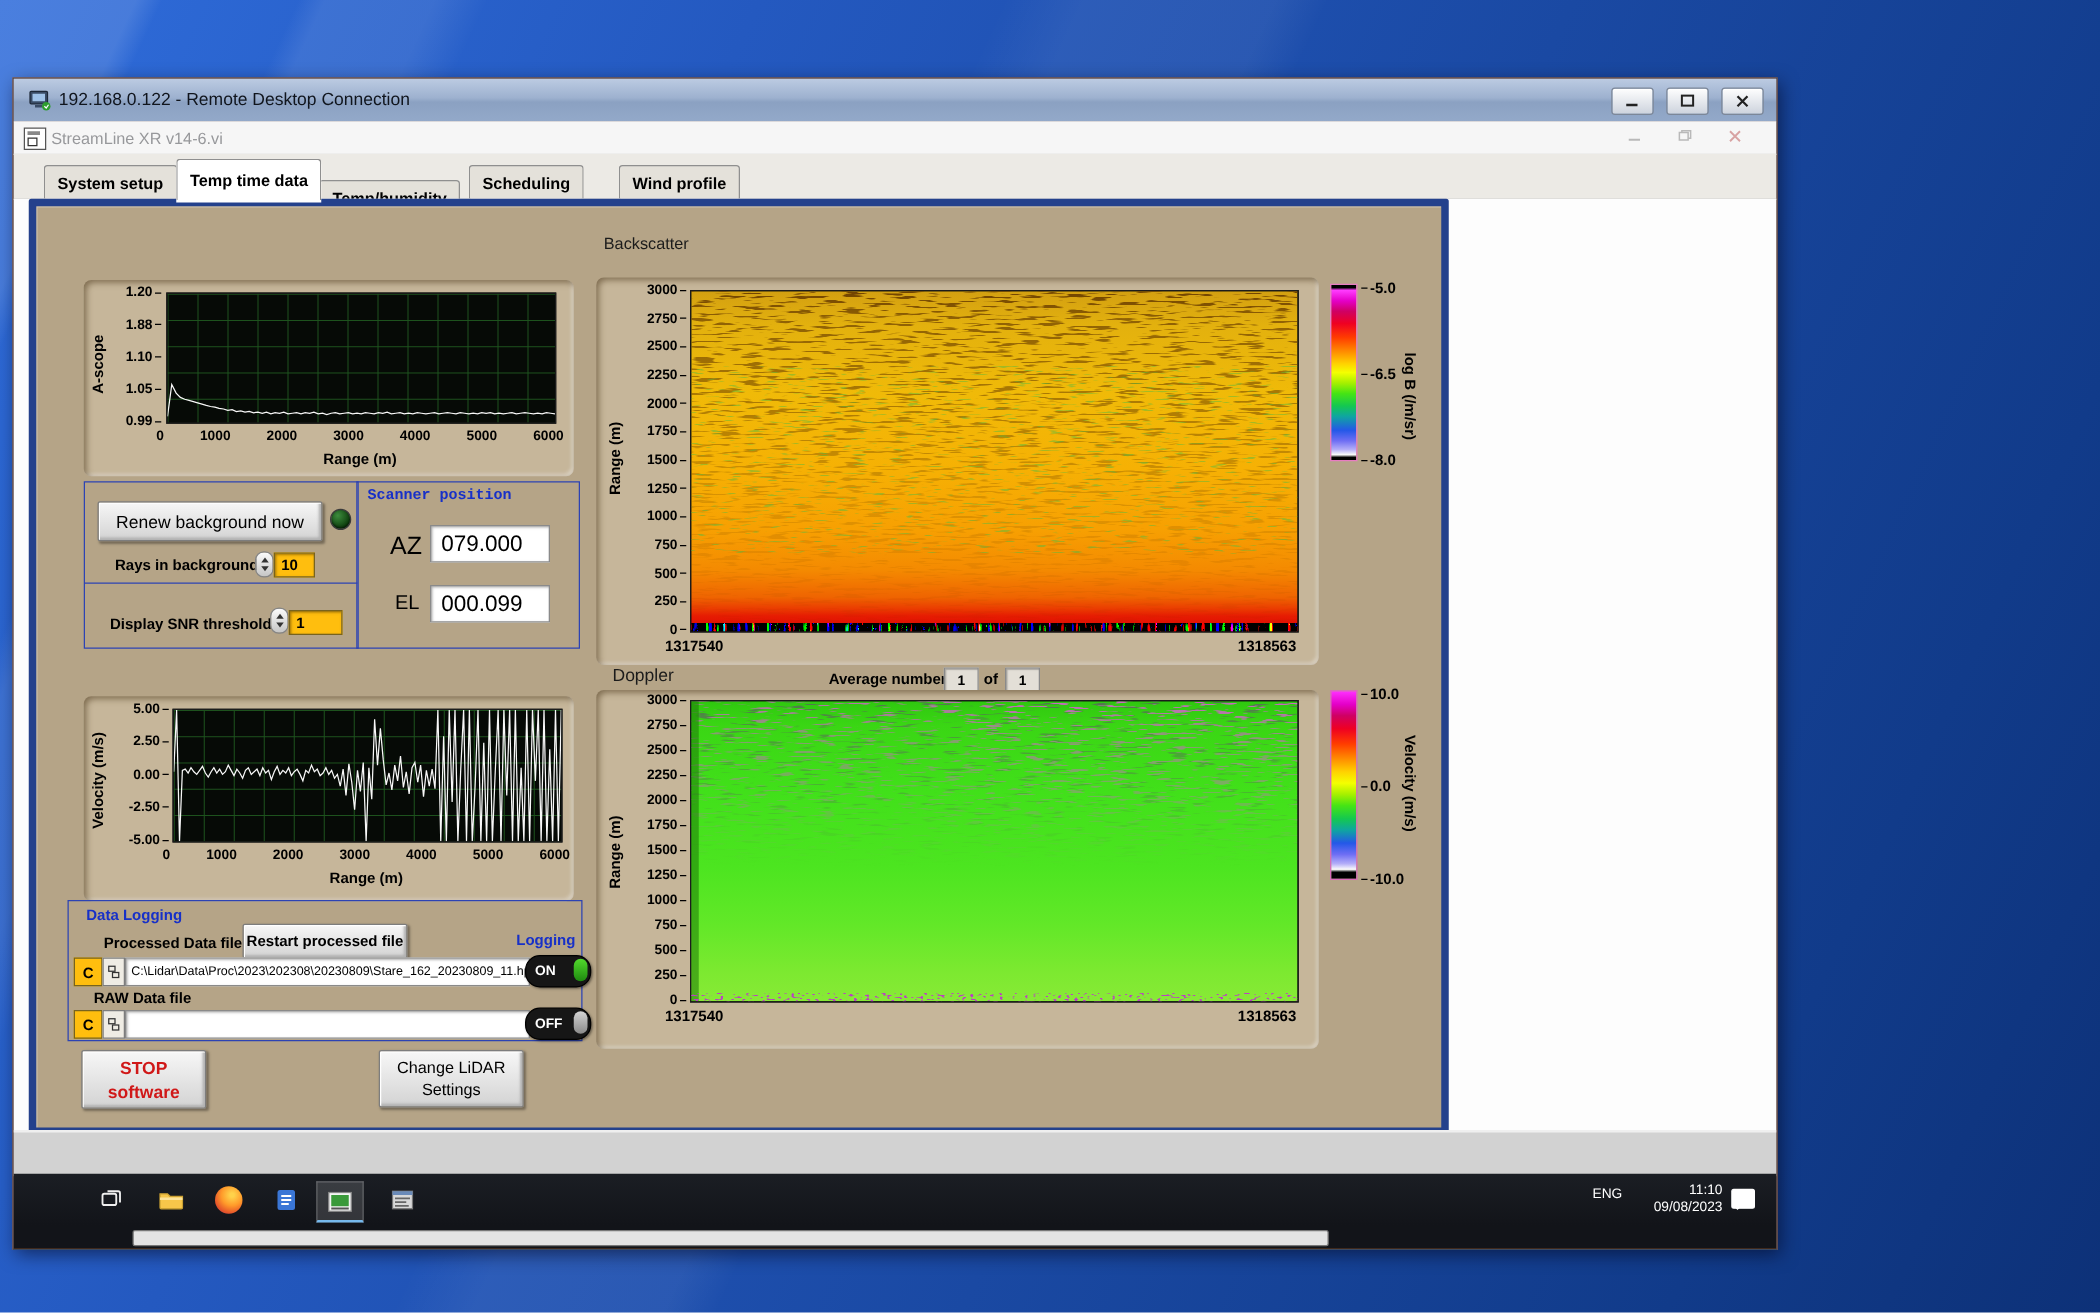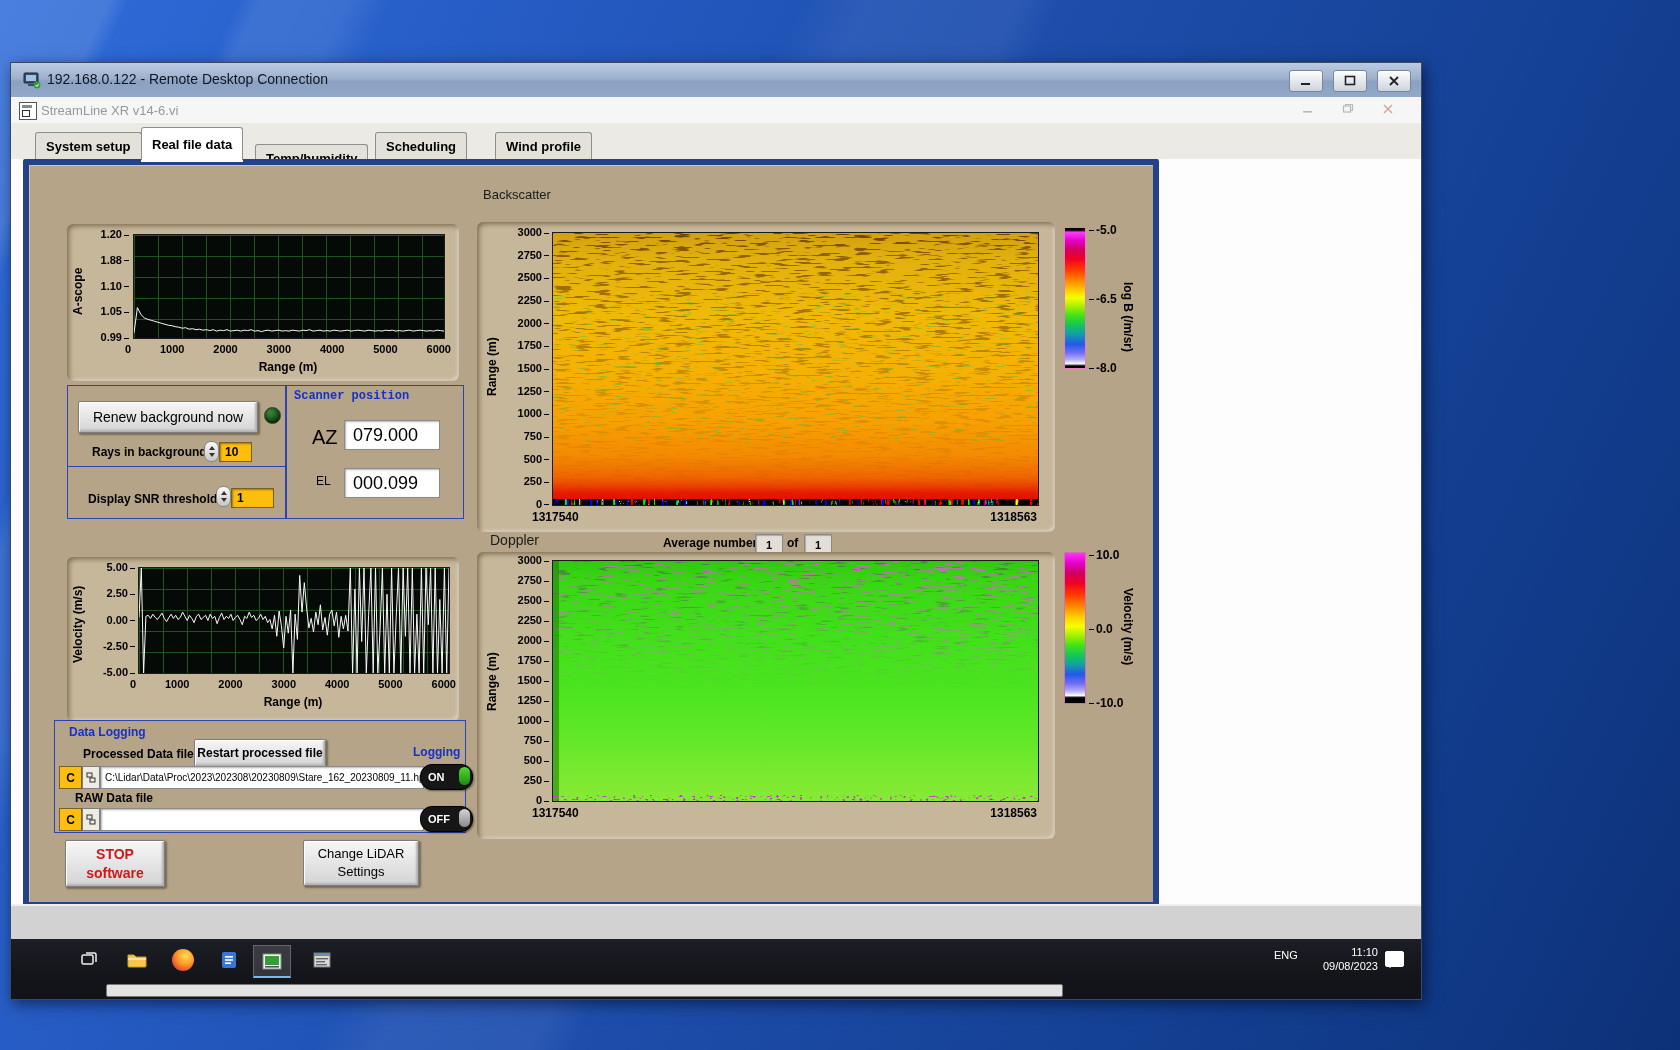--- a/index.html
+++ b/index.html
@@ -164,21 +164,21 @@
       <span class="appglyph">
         <svg width="12" height="12" viewBox="0 0 12 12">
             <path d="M2 2 L10 10 M10 2 L2 10" stroke="#d8a3a3" stroke-width="1.5"></path>
           </svg>
       </span>
     </div>
   </div>
 
   <div id="tabstrip">
     <span class="tab" style="left:24px;">System setup</span>
-    <span class="tab active" style="left:130px;">Real file data</span>
+    <span class="tab active" style="left:130px;">Temp time data</span>
     <span class="tab" style="left:244px;margin-top:12px;">Temp/humidity</span>
     <span class="tab" style="left:364px;">Scheduling</span>
     <span class="tab" style="left:484px;">Wind profile</span>
   </div>
 
   <div id="vi-bg">
     <div id="panel">
 
       <div class="frame" style="left:38px;top:59px;width:392px;height:157px;">
         <span class="vlab" style="left:4px;top:20px;height:95px;">A-scope</span>
@@ -223,21 +223,21 @@
             <i class="up"></i>
             <i class="dn"></i>
           </span>
         <span class="ofield" style="left:163px;top:102px;width:36px;height:18px;">1</span>
       </div>
 
       <div class="bluebox" style="left:256px;top:220px;width:177px;height:132px;">
         <span class="lbl blue" style="position:absolute;left:8px;top:3px;font-family:Liberation Mono, monospace;">Scanner position</span>
         <span style="position:absolute;left:26px;top:40px;font-size:20px;color:#000;">AZ</span>
         <span class="wfield" style="left:58px;top:34px;width:86px;height:28px;font-size:18px;padding-left:8px;">079.000</span>
-        <span style="position:absolute;left:30px;top:88px;font-size:12px;color:#000;">EL</span>
+        <span style="position:absolute;left:30px;top:88px;font-size:16px;color:#000;">EL</span>
         <span class="wfield" style="left:58px;top:82px;width:86px;height:28px;font-size:18px;padding-left:8px;">000.099</span>
       </div>
 
       <span class="plainlbl" style="position:absolute;left:454px;top:22px;">Backscatter</span>
       <div class="frame" style="left:448px;top:57px;width:578px;height:310px;">
         <span class="vlab" style="left:8px;top:100px;height:90px;">Range (m)</span>
         <div class="yticks" style="left:30px;top:4px;width:42px;height:284px;">
             <span>3000</span>
             <span>2750</span>
             <span>2500</span>

